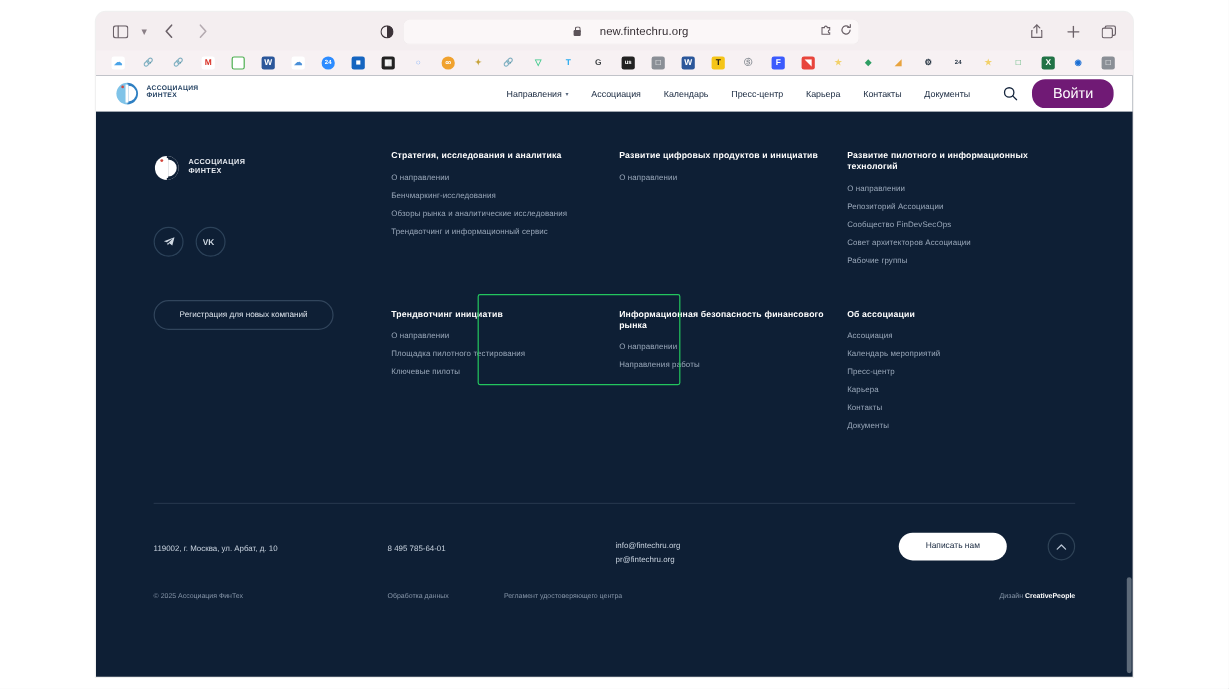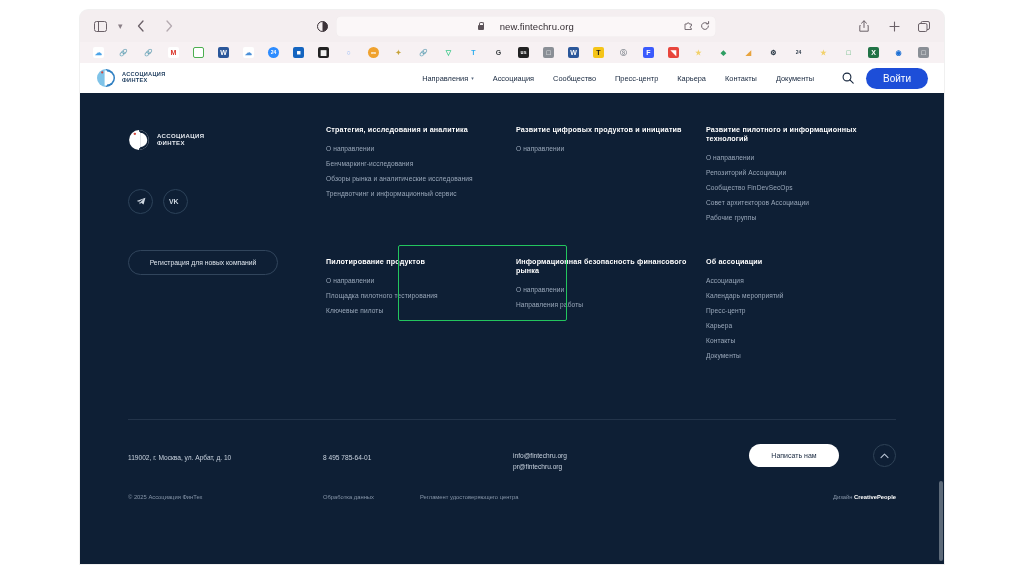--- a/index.html
+++ b/index.html
@@ -93,21 +93,21 @@
   .logo-l2 { font-size: 5.6px; font-weight: bold; color: #1b3a5c; letter-spacing: 0.3px; }
   .nav { display: flex; align-items: center; gap: 19px; margin-left: auto; }
   .nav-item {
     font-size: 7.4px; color: #16263d; white-space: nowrap;
     display: flex; align-items: center; gap: 3px;
   }
   .nav-caret { font-size: 5px; color: #5a6a80; }
   .hdr-right { display: flex; align-items: center; gap: 12px; margin-left: 28px; }
   .search-ico { color: #16263d; display: flex; }
   .btn-login {
-    background: #1d4ed8; color: #ffffff; font-size: 10px;
+    background: #701a75; color: #ffffff; font-size: 12px;
     border-radius: 11px; padding: 5px 17px; white-space: nowrap;
   }
 
   
   .footer-body { padding: 32px 48px 0 48px; position: relative; }
   .f-grid { display: flex; }
   .f-left { width: 190px; flex: none; }
   .f-logo { display: flex; align-items: center; gap: 7px; margin-top: 4px; }
   .f-logo-mark { width: 22px; height: 22px; position: relative; flex: none; }
   .f-logo-l1, .f-logo-l2 { font-size: 6px; font-weight: bold; color: #e6eaf0; letter-spacing: 0.4px; line-height: 1.15; }
@@ -381,21 +381,21 @@
             <div class="logo-l2">ФИНТЕХ</div>
           </span>
         </div>
 
         <nav class="nav">
           <span class="nav-item">
             <span>Направления</span>
             <span class="nav-caret">▾</span>
           </span>
           <span class="nav-item">Ассоциация</span>
-          <span class="nav-item">Сообщество</span>
+          <span class="nav-item">Календарь</span>
           <span class="nav-item">Пресс-центр</span>
           <span class="nav-item">Карьера</span>
           <span class="nav-item">Контакты</span>
           <span class="nav-item">Документы</span>
         </nav>
 
         <div class="hdr-right">
           <span class="search-ico">
             <svg width="12" height="12" viewBox="0 0 12 12">
                 <circle cx="5" cy="5" r="3.9" fill="none" stroke="#16263d" stroke-width="1.1"></circle>
@@ -460,21 +460,21 @@
             <div class="f-col">
               <div class="f-col-title">Развитие пилотного и информационных технологий</div>
               <div class="f-link">О направлении</div>
               <div class="f-link">Репозиторий Ассоциации</div>
               <div class="f-link">Сообщество FinDevSecOps</div>
               <div class="f-link">Совет архитекторов Ассоциации</div>
               <div class="f-link">Рабочие группы</div>
             </div>
 
             <div class="f-col">
-              <div class="f-col-title">Пилотирование продуктов</div>
+              <div class="f-col-title">Трендвотчинг инициатив</div>
               <div class="f-link">О направлении</div>
               <div class="f-link">Площадка пилотного тестирования</div>
               <div class="f-link">Ключевые пилоты</div>
             </div>
 
             <div class="f-col">
               <div class="f-col-title">Информационная безопасность финансового рынка</div>
               <div class="f-link">О направлении</div>
               <div class="f-link">Направления работы</div>
             </div>

